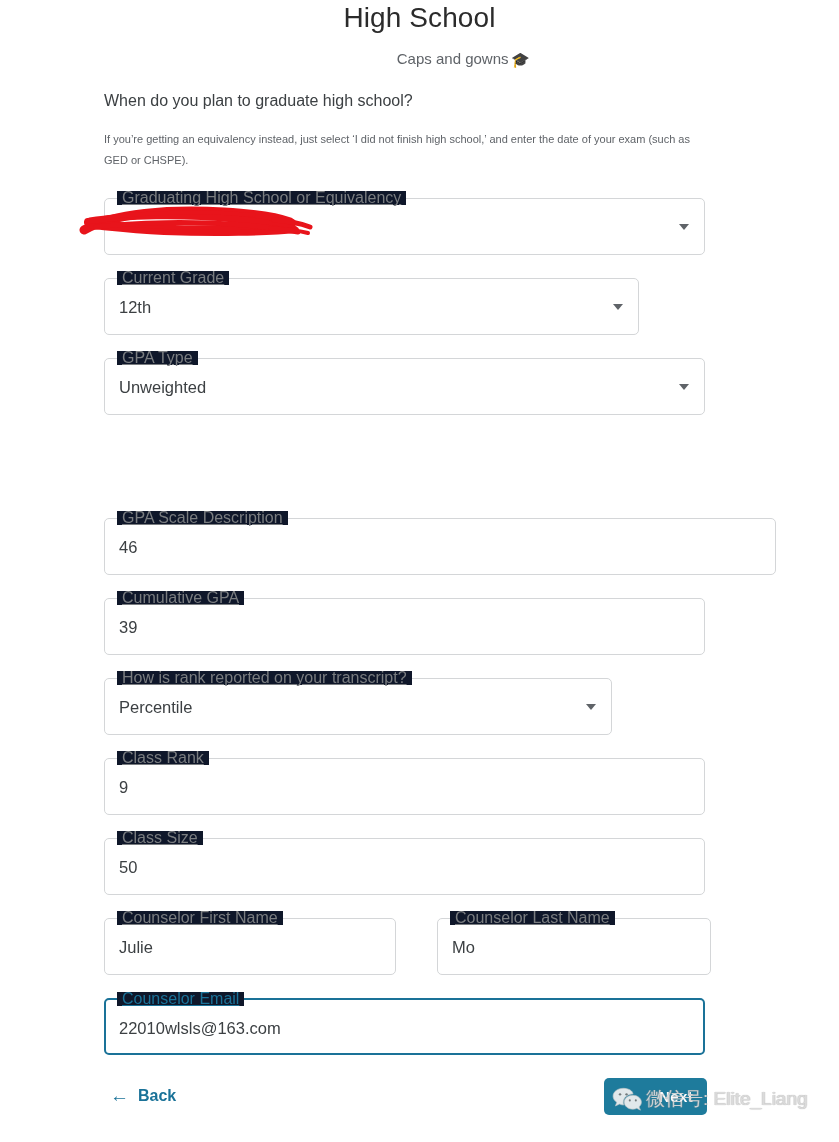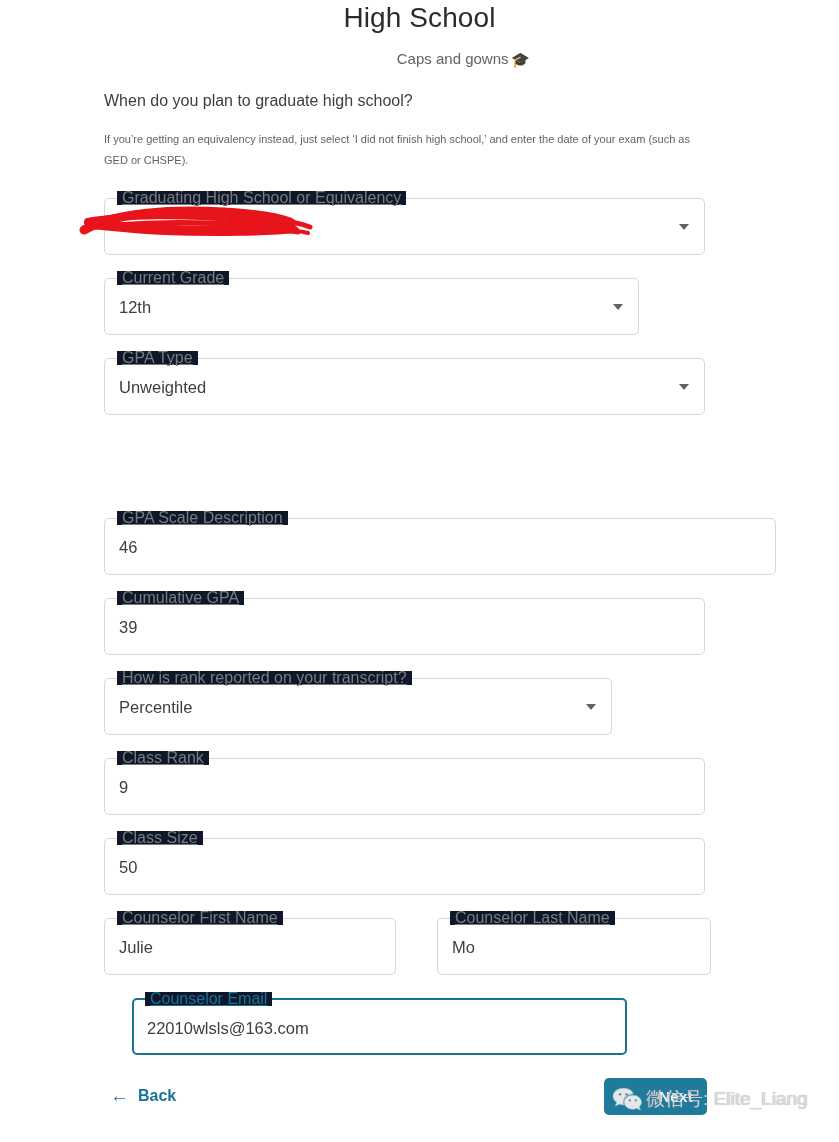--- a/index.html
+++ b/index.html
@@ -261,21 +261,21 @@
   <div class="field" style="left:104px; top:918px; width:292px;padding-left:30px;">
     <span class="legend">Counselor First Name</span>
     <span class="value">Julie</span>
   </div>
 
   <div class="field" style="left:411px; top:918px; width:274px;margin-left:26px;">
     <span class="legend">Counselor Last Name</span>
     <span class="value">Mo</span>
   </div>
 
-  <div class="field focused" style="left:104px; top:998px; width:495px;margin-left:28px;">
+  <div class="field focused" style="left:104px; top:998px; width:601px;">
     <span class="legend">Counselor Email</span>
     <span class="value">22010wlsls@163.com</span>
   </div>
 
   <svg class="redaction" viewBox="0 0 250 44">
     <g fill="none" stroke="#e8141b" stroke-linecap="round" stroke-linejoin="round">
       <path d="M10 30 C 40 13, 95 9, 150 12 C 185 14, 205 18, 216 22" stroke-width="9"></path>
       <path d="M218 23 C 200 27, 150 30, 100 29 C 60 28, 30 25, 14 22" stroke-width="8"></path>
       <path d="M16 21 C 50 15, 110 14, 160 19 C 190 22, 210 26, 220 29" stroke-width="7"></path>
       <path d="M222 30 C 195 33, 140 34, 90 32 C 55 30, 30 27, 18 26" stroke-width="6"></path>

